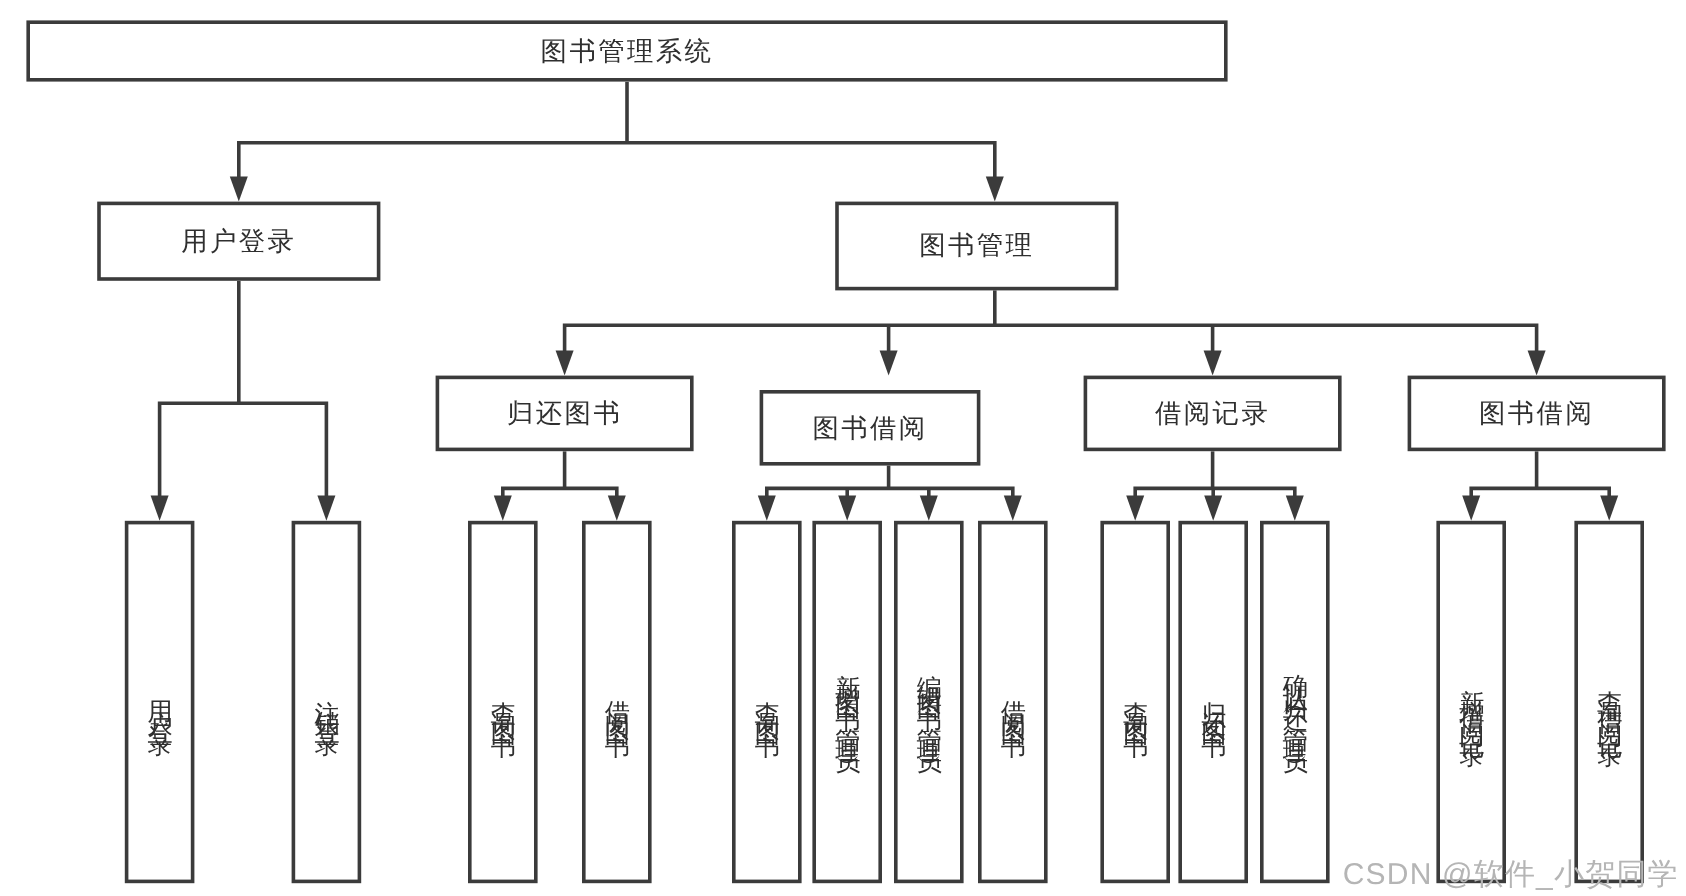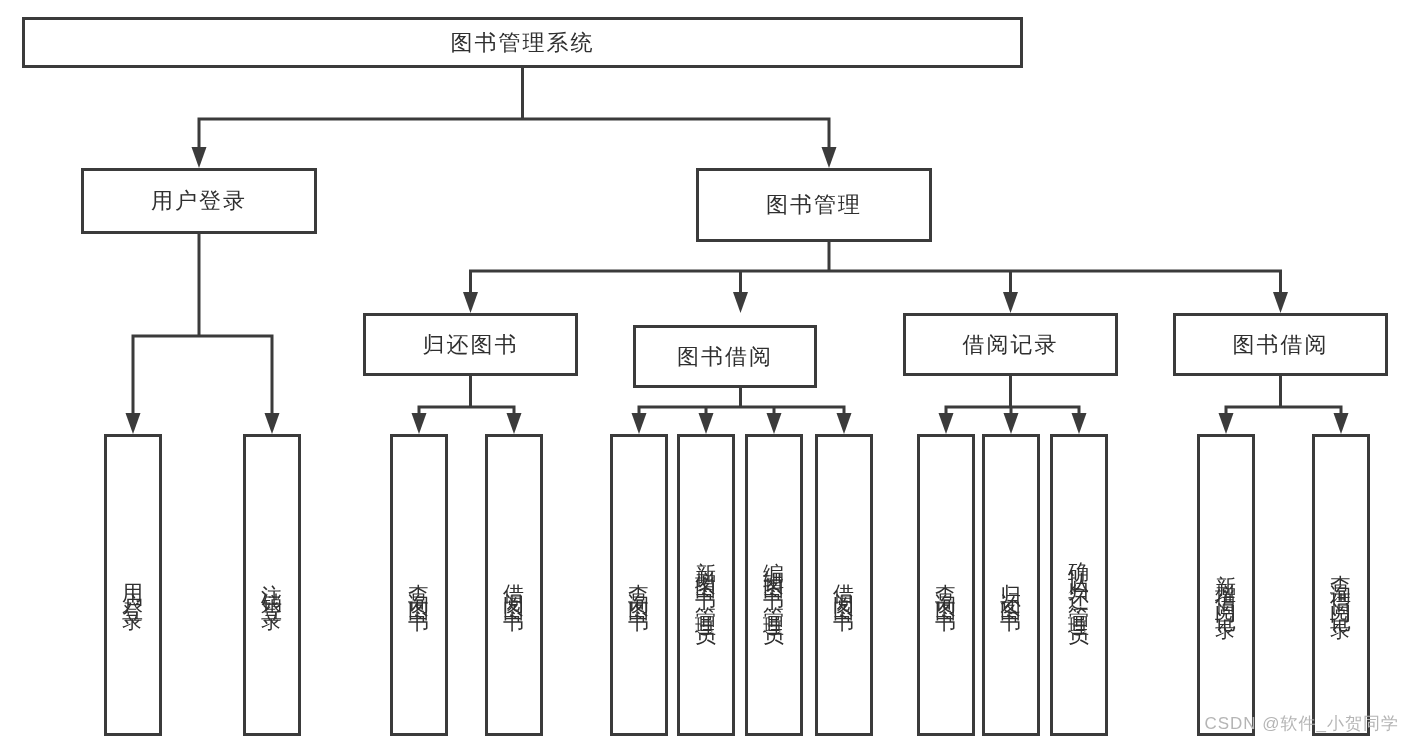--- a/index.html
+++ b/index.html
@@ -60,21 +60,21 @@
     font-size:21px;
     font-weight:500;
     letter-spacing:9px;
     line-height:1;
     max-height:292px;
   }
   #watermark{
     position:absolute;
     right:6px;
     top:712px;
-    font-size:17px;
+    font-size:25px;
     letter-spacing:1px;
     color:var(--watermark);
     z-index:5;
     white-space:nowrap;
   }
 </style>
 </head>
 <body>
 
 <div id="canvas">

